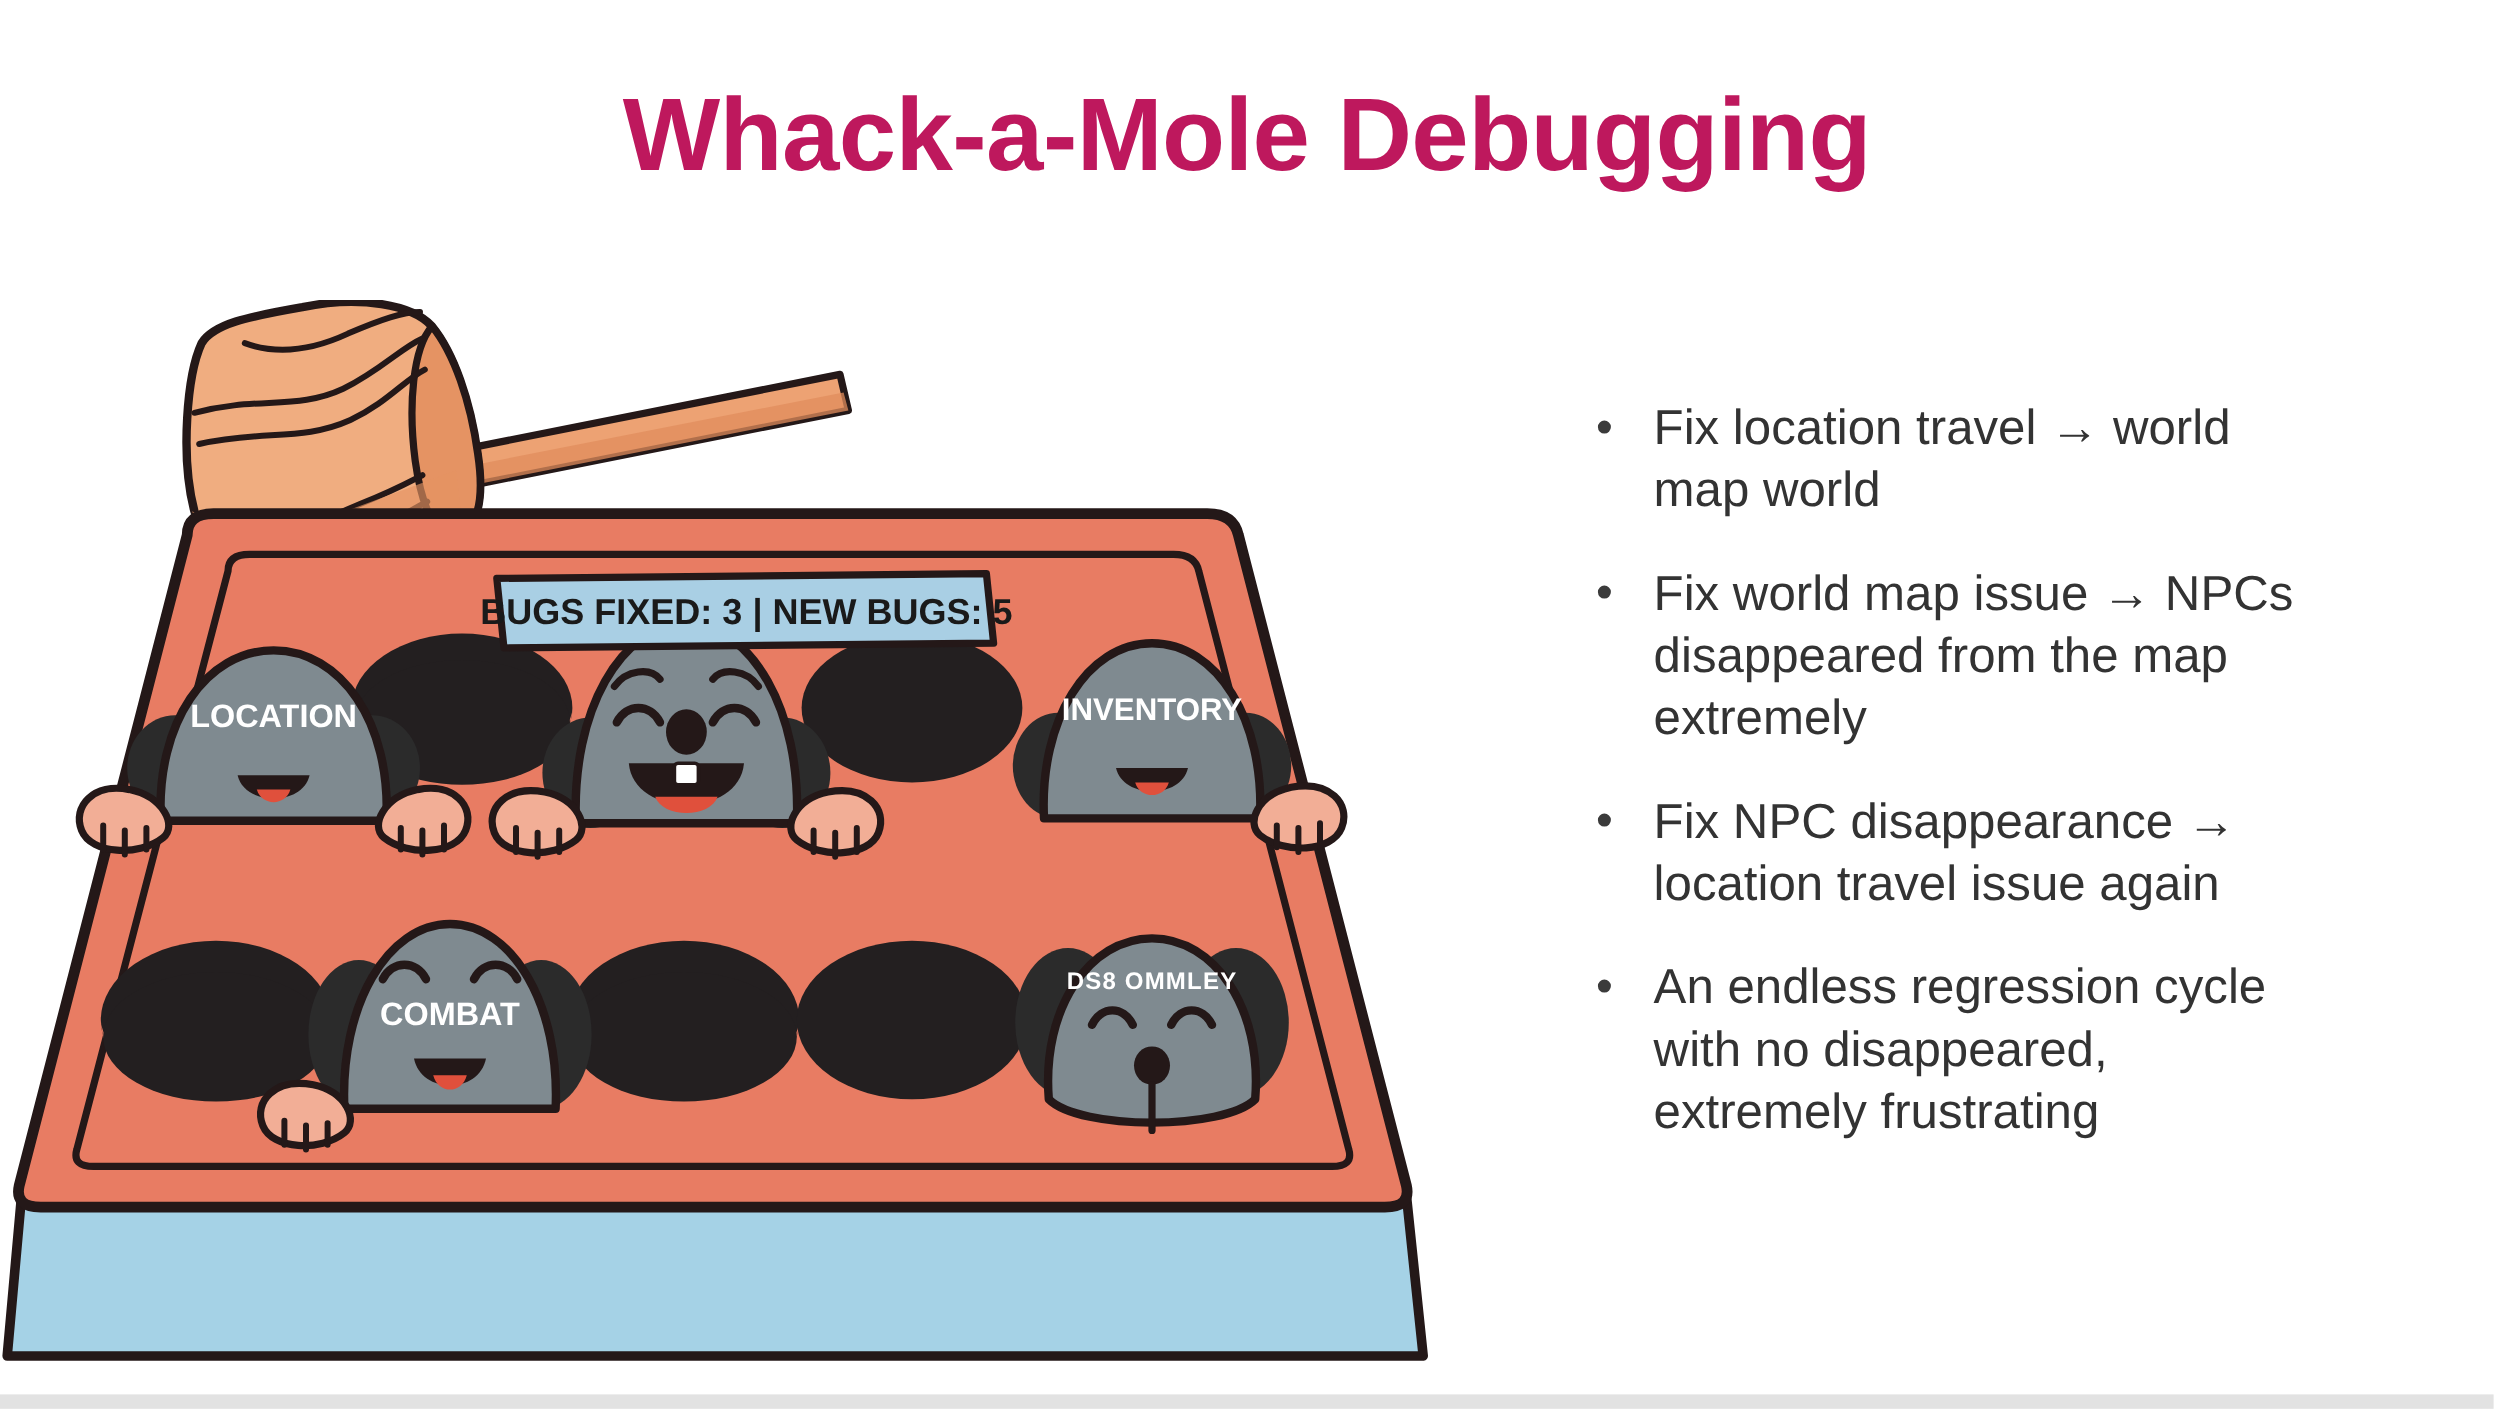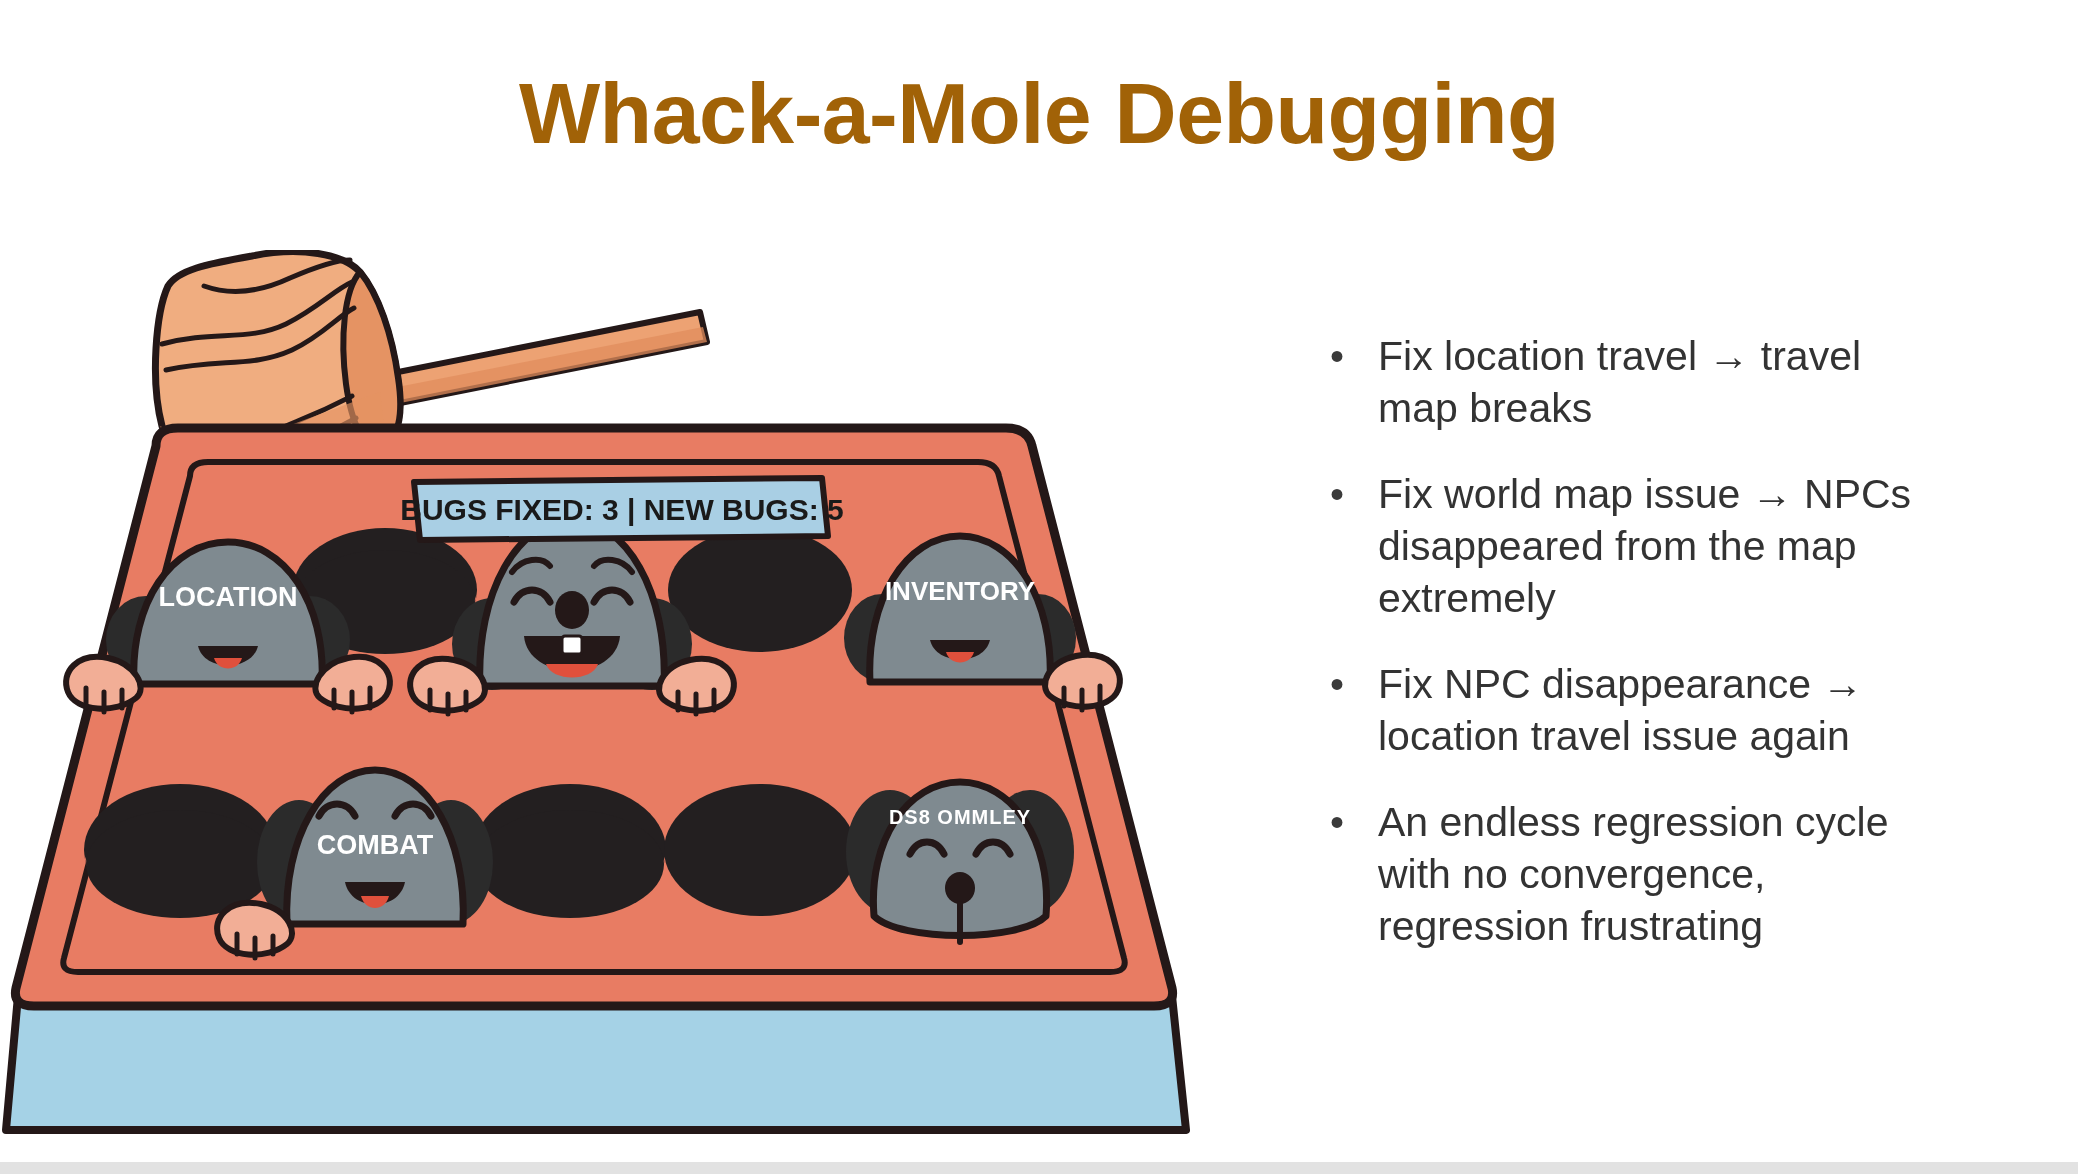--- a/index.html
+++ b/index.html
@@ -25,21 +25,21 @@
 
   
   #slide-title {
     position: absolute;
     left: 0;
     top: 68px;
     width: 2078px;
     text-align: center;
     font-size: 86px;
     font-weight: 700;
-    color: #a16207;
+    color: #be185d;
     letter-spacing: -0.5px;
     line-height: 1.05;
     white-space: nowrap;
   }
 
   
   #illustration {
     position: absolute;
     left: 0;
     top: 250px;
@@ -301,35 +301,35 @@
         <text class="banner-text" x="622" y="270">BUGS FIXED: 3 | NEW BUGS: 5</text>
       </g>
 
     </svg>
   </div>
 
   <div id="bullet-list">
 
     <div class="bullet-row">
       <div class="bullet-dot">•</div>
-      <div class="bullet-text">Fix location travel → travel map breaks</div>
+      <div class="bullet-text">Fix location travel → world map world</div>
     </div>
 
     <div class="bullet-row">
       <div class="bullet-dot">•</div>
       <div class="bullet-text">Fix world map issue → NPCs disappeared from the map extremely</div>
     </div>
 
     <div class="bullet-row">
       <div class="bullet-dot">•</div>
       <div class="bullet-text">Fix NPC disappearance → location travel issue again</div>
     </div>
 
     <div class="bullet-row">
       <div class="bullet-dot">•</div>
-      <div class="bullet-text">An endless regression cycle with no convergence, regression frustrating</div>
+      <div class="bullet-text">An endless regression cycle with no disappeared, extremely frustrating</div>
     </div>
 
   </div>
 
   <div id="bottom-divider"></div>
 
 </div>
 
 </body></html>

